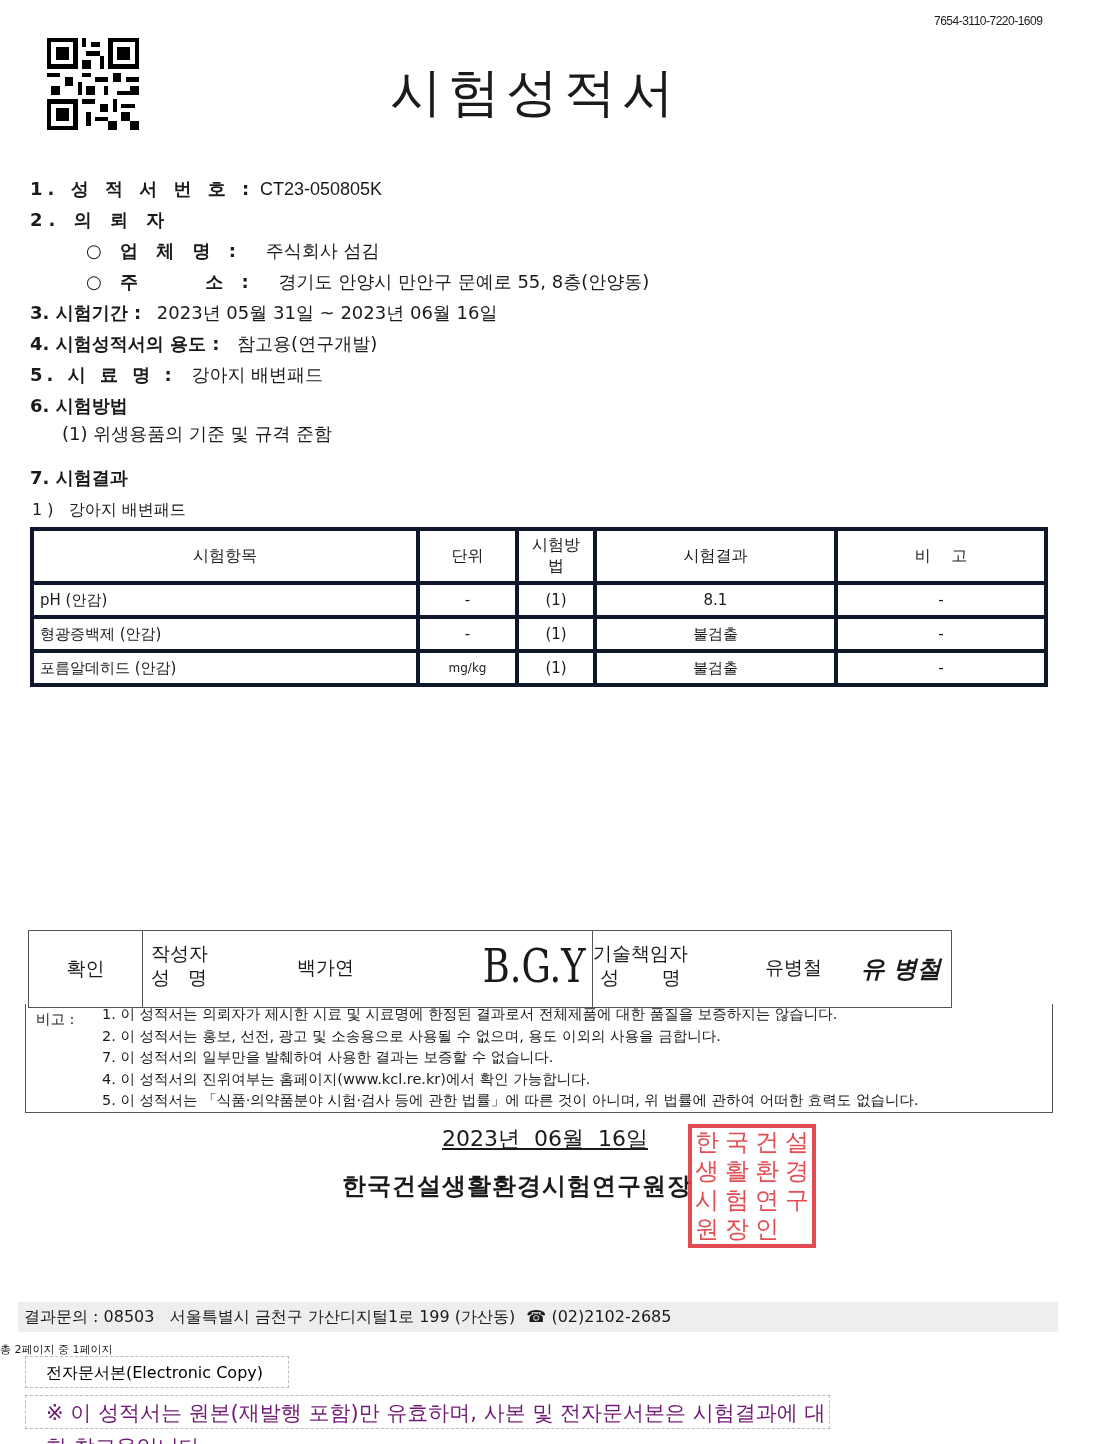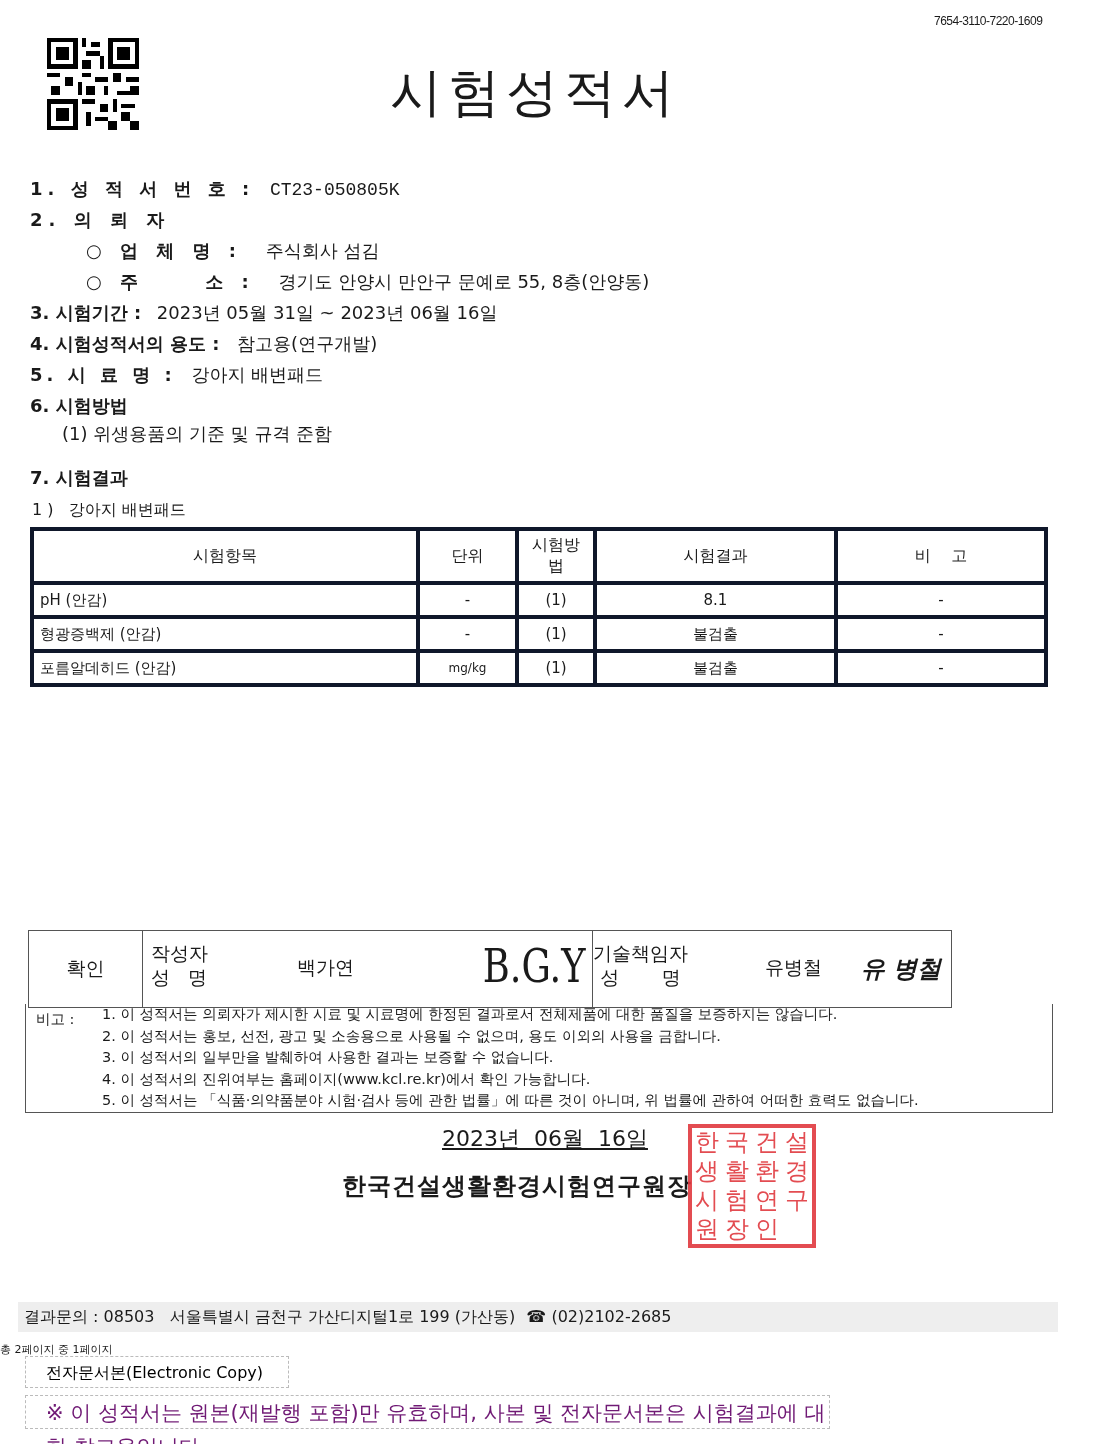--- a/index.html
+++ b/index.html
@@ -72,21 +72,21 @@
       <rect x="14" y="19" width="2" height="2"></rect>
       <rect x="17" y="17" width="2" height="2"></rect>
       <rect x="19" y="19" width="2" height="2"></rect>
   </g>
 </svg>
 
 <div class="abs title">시험성적서</div>
 
 <div class="abs row" style="left:30px;top:180px;">
   <b style="letter-spacing:5px;">1. 성 적 서 번 호 :</b>
-  <span style="margin-left:10px;font-family:Liberation Mono, monospace;">CT23-050805K</span>
+  <span style="font-family:Liberation Sans, sans-serif;">CT23-050805K</span>
 </div>
 <div class="abs row" style="left:30px;top:211px;">
   <b style="letter-spacing:6px;">2. 의 뢰 자</b>
 </div>
 <div class="abs row" style="left:86px;top:242px;">
   <b style="letter-spacing:6px;">○ 업 체 명 :</b>
   <span style="margin-left:18px;">주식회사 섬김</span>
 </div>
 <div class="abs row" style="left:86px;top:273px;">
   <b style="letter-spacing:6px;white-space:pre;">○ 주     소 :</b>
@@ -180,21 +180,21 @@
     </td>
   </tr>
 </tbody>
   </table>
 
 <div class="notes">
   <div class="head">비고 :</div>
   <ol>
     <li>1. 이 성적서는 의뢰자가 제시한 시료 및 시료명에 한정된 결과로서 전체제품에 대한 품질을 보증하지는 않습니다.</li>
     <li>2. 이 성적서는 홍보, 선전, 광고 및 소송용으로 사용될 수 없으며, 용도 이외의 사용을 금합니다.</li>
-    <li>3. 이 성적서의 일부만을 발췌하여 사용한 결과는 보증할 수 없습니다.</li>
+    <li>7. 이 성적서의 일부만을 발췌하여 사용한 결과는 보증할 수 없습니다.</li>
     <li>4. 이 성적서의 진위여부는 홈페이지(www.kcl.re.kr)에서 확인 가능합니다.</li>
     <li>5. 이 성적서는 「식품·의약품분야 시험·검사 등에 관한 법률」에 따른 것이 아니며, 위 법률에 관하여 어떠한 효력도 없습니다.</li>
   </ol>
 </div>
 
 <div class="abs issue-date" style="white-space:pre;">2023년  06월  16일</div>
 <div class="abs issuer">한국건설생활환경시험연구원장</div>
 
 <div class="abs stamp">
   <span>한</span>

